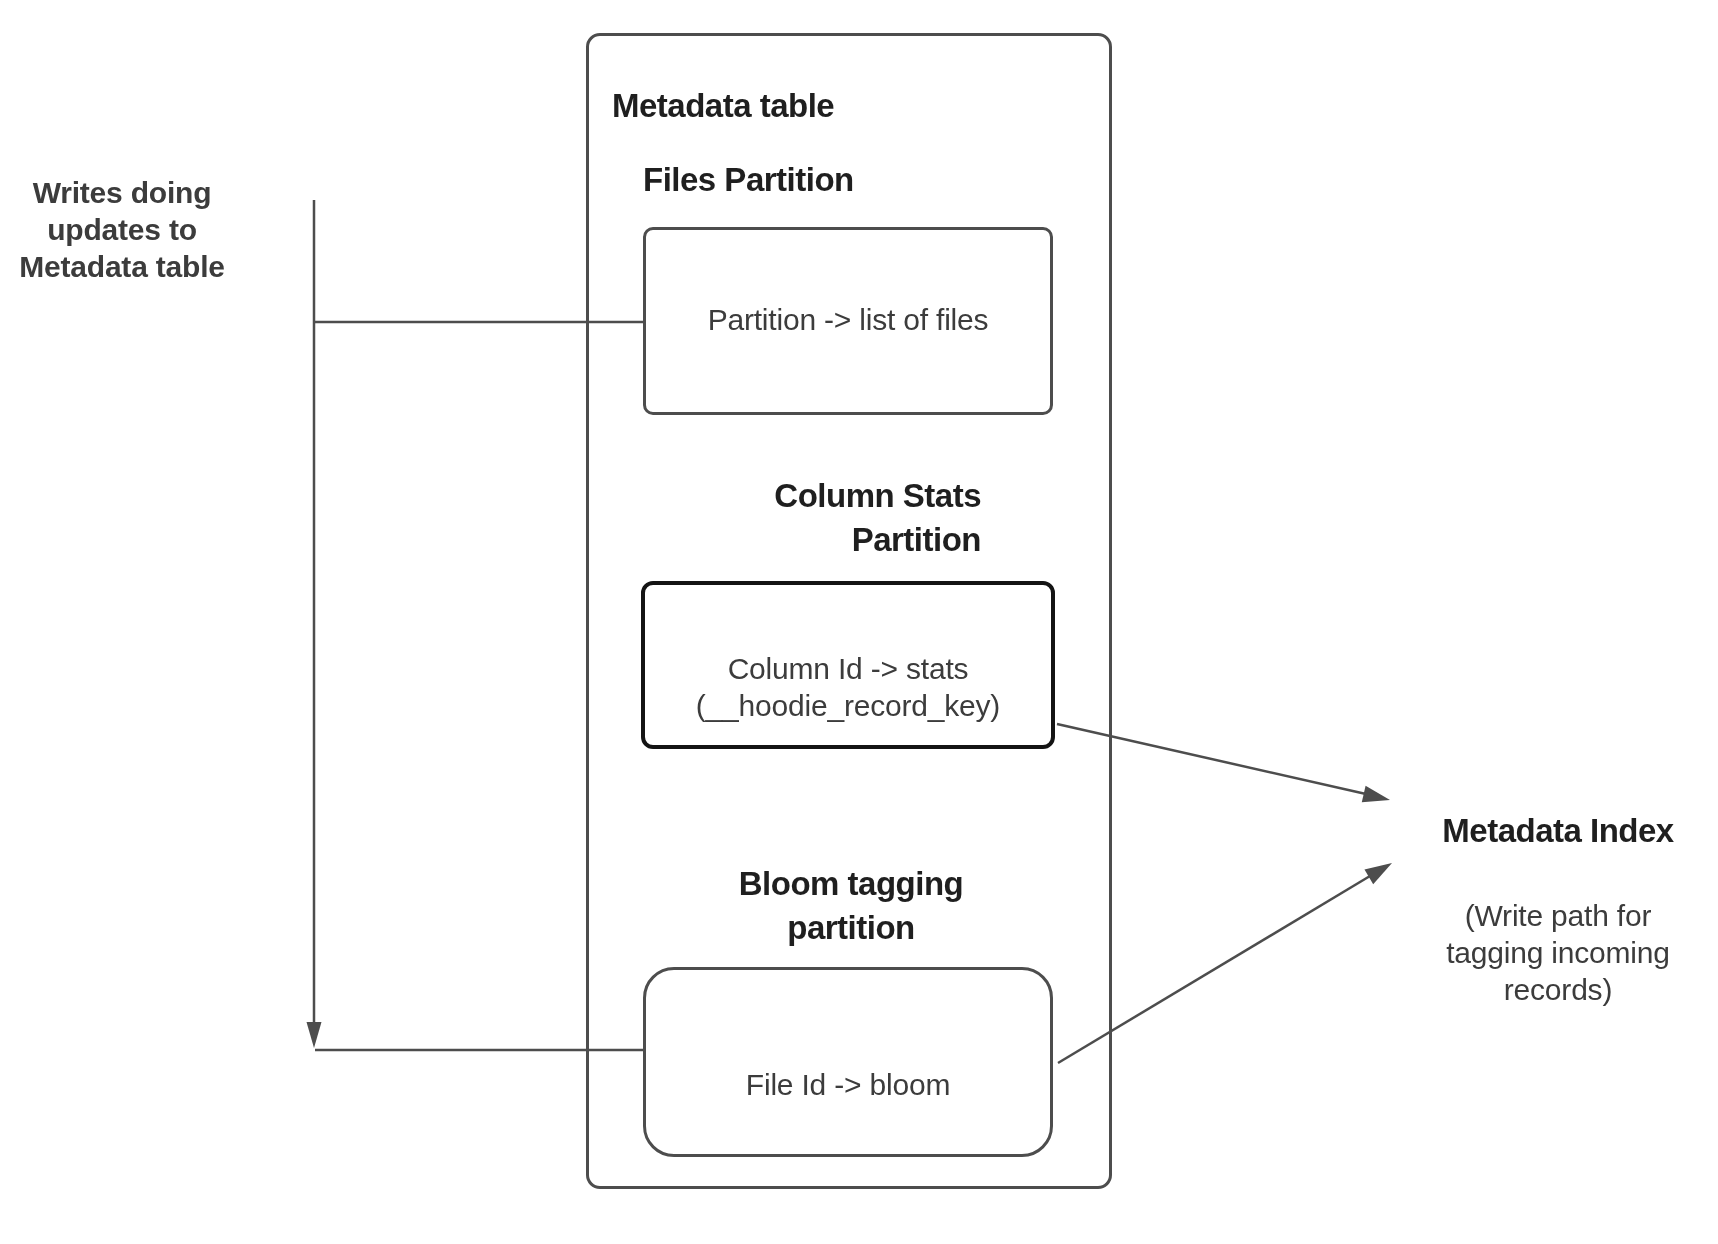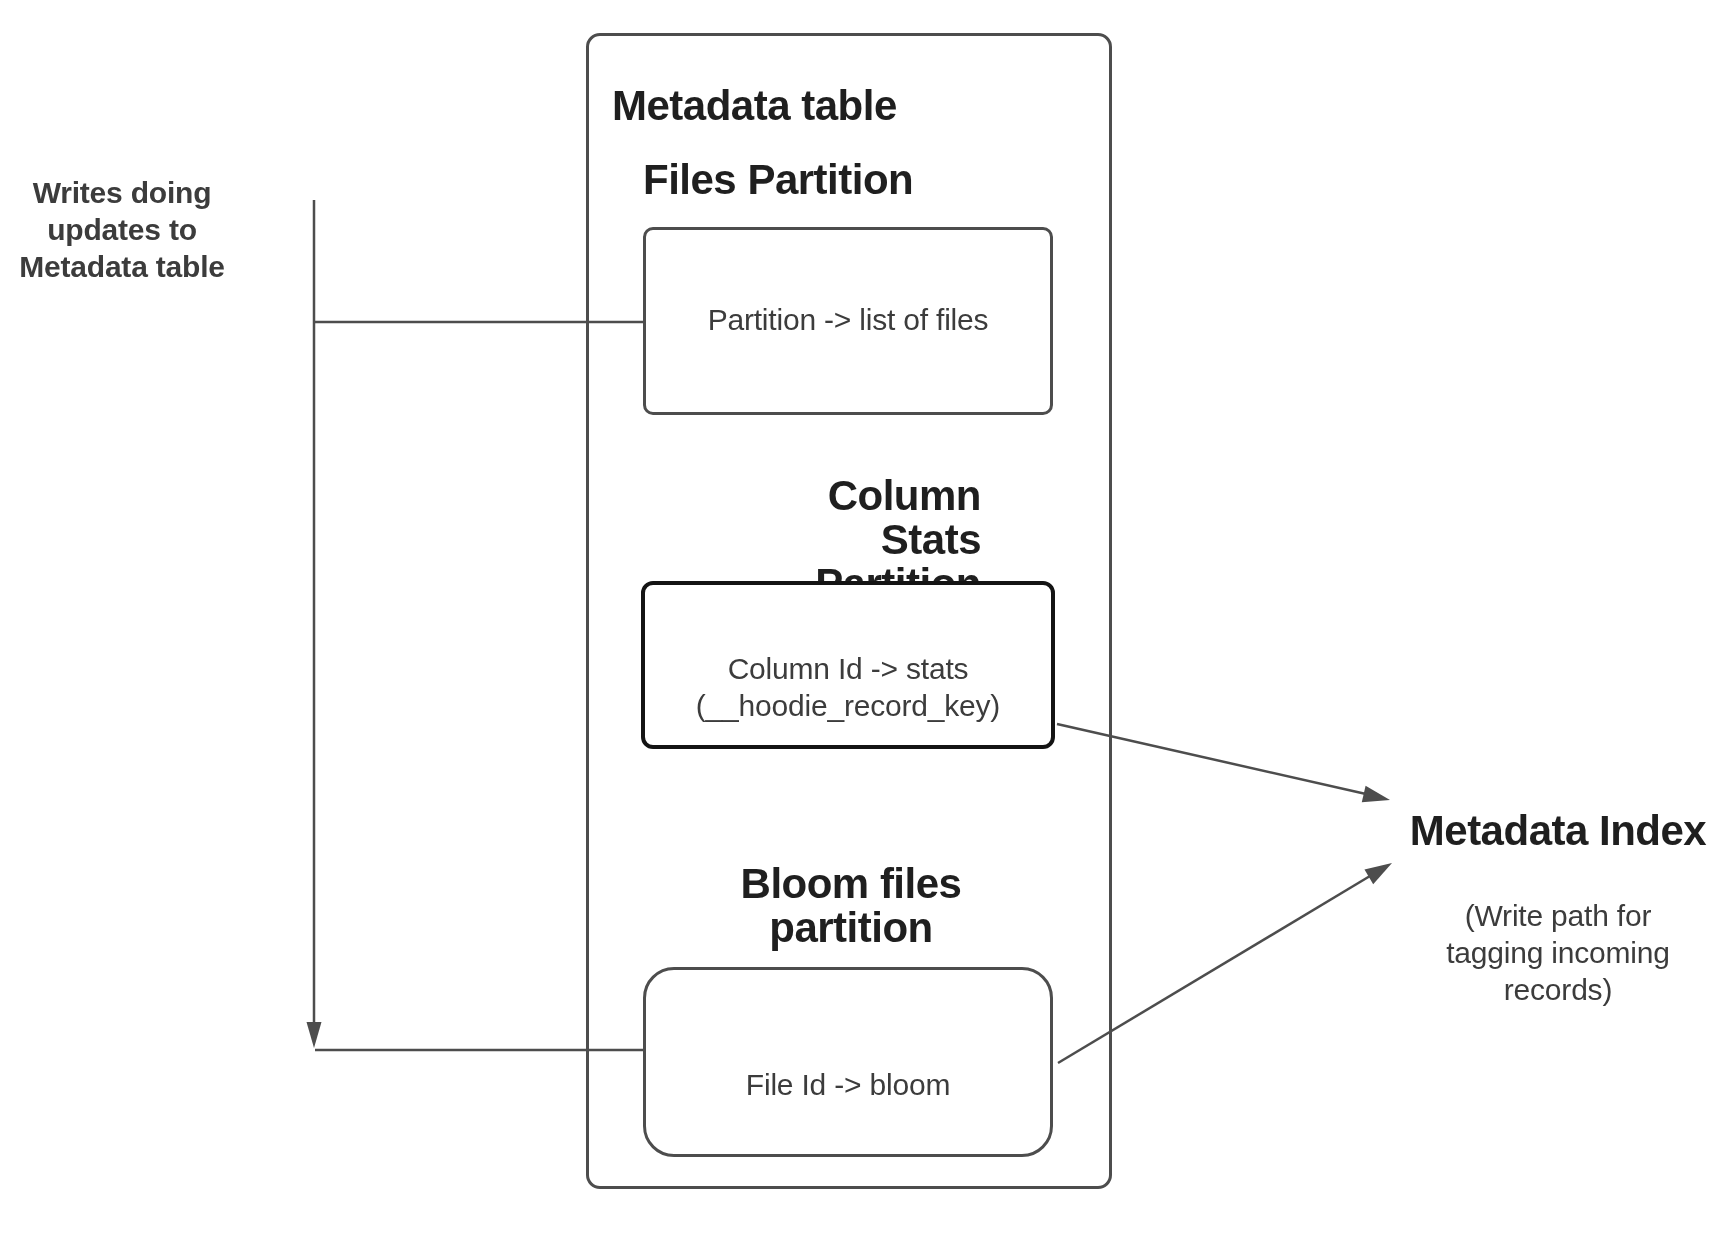--- a/index.html
+++ b/index.html
@@ -49,21 +49,21 @@
     align-items: center;
     justify-content: center;
   }
   .files-box  { left: 643px; top: 227px; width: 410px; height: 188px; }
   .stats-box  { left: 641px; top: 581px; width: 414px; height: 168px;
                 border: 4px solid var(--stats-border, #141414); border-radius: 12px; }
   .bloom-box  { left: 643px; top: 967px; width: 410px; height: 190px; border-radius: 31px; }
 
   .title, .heading {
     position: absolute;
-    font-size: 42px;
+    font-size: 33px;
     font-weight: bold;
     line-height: 44px;
     letter-spacing: -0.5px;
     color: var(--heading-text, #1f1f1f);
     white-space: pre-line;
   }
   .mt-title     { left: 612px; top: 84px; }
   .files-heading{ left: 643px; top: 158px; width: 410px; text-align: left; }
   .stats-heading{ left: 721px; top: 474px; width: 260px; text-align: right; }
   .bloom-heading{ left: 721px; top: 862px; width: 260px; text-align: center; }
@@ -117,21 +117,21 @@
   <div class="inner-box files-box">
     <div class="box-text files-text">Partition -&gt; list of files</div>
   </div>
 
   <div class="heading stats-heading">Column Stats Partition</div>
   <div class="inner-box stats-box">
     <div class="box-text">Column Id  -&gt; stats
 (__hoodie_record_key)</div>
   </div>
 
-  <div class="heading bloom-heading">Bloom files partition</div>
+  <div class="heading bloom-heading">Bloom tagging partition</div>
   <div class="inner-box bloom-box">
     <div class="box-text">File Id -&gt; bloom</div>
   </div>
 
   <div class="title index-title">Metadata Index</div>
   <div class="label index-subtitle">(Write path for tagging incoming records)</div>
 
 </div>
 
 </body></html>

